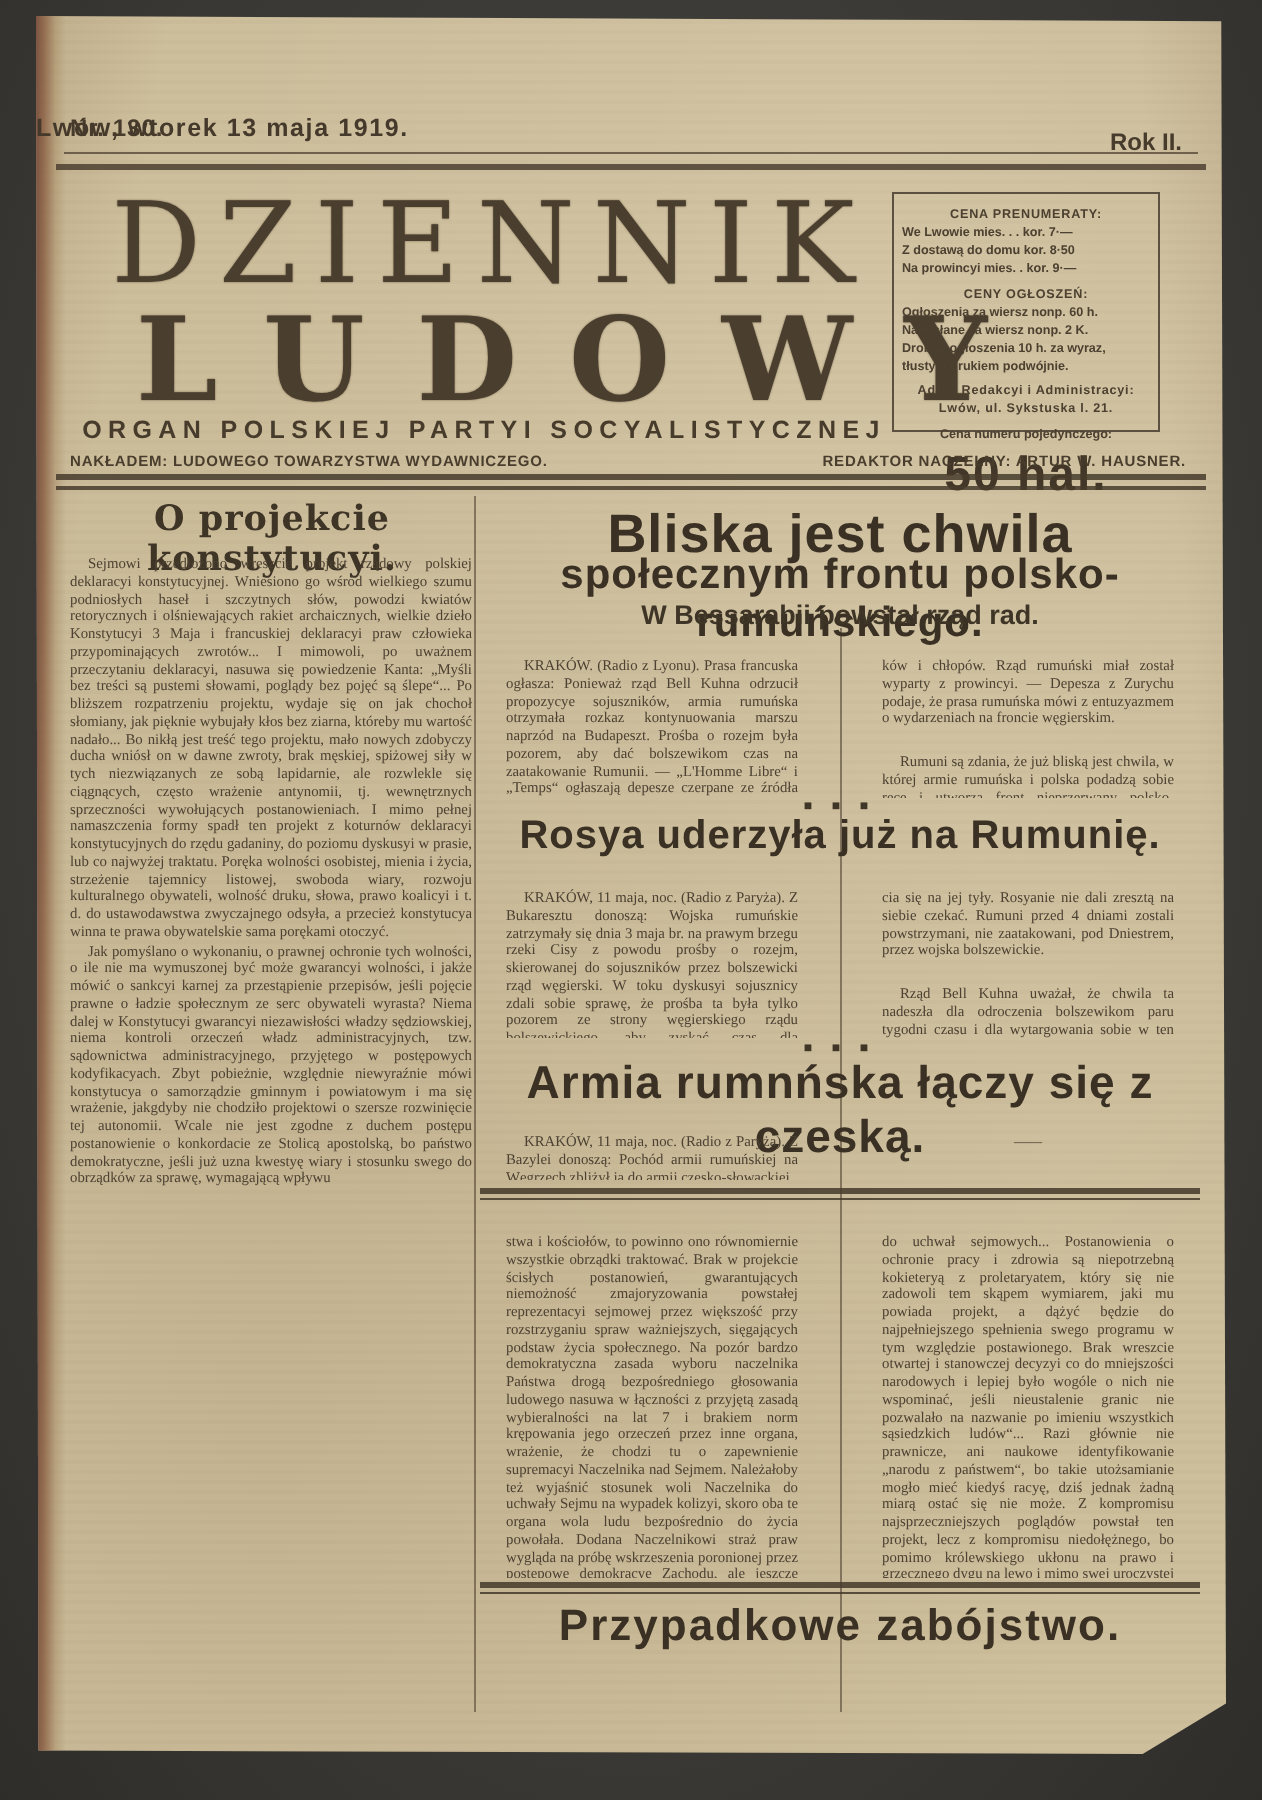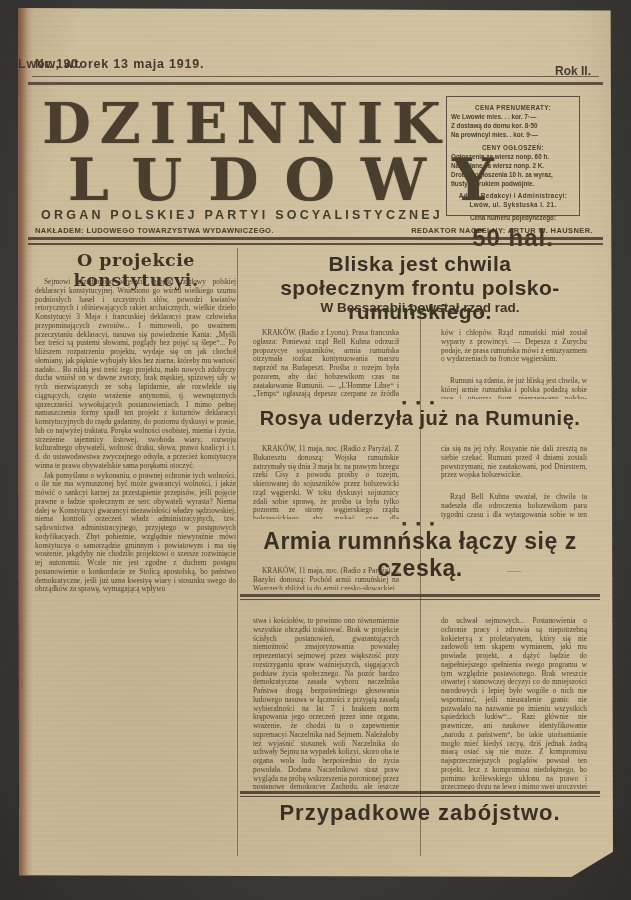--- a/index.html
+++ b/index.html
@@ -27,21 +27,21 @@
 
   
   .hdr-issue{position:absolute;left:17px;top:49px;font:bold 12px "Liberation Sans",sans-serif;letter-spacing:.5px;color:#473b2c;}
   .hdr-date{position:absolute;left:0;right:0;top:49px;text-align:left;font:bold 12.5px "Liberation Sans",sans-serif;letter-spacing:.8px;color:#45392b;}
   .hdr-year{position:absolute;right:22px;top:56px;font:bold 12px "Liberation Sans",sans-serif;color:#473b2c;}
   .rule-thin{position:absolute;left:14px;right:14px;height:1px;background:#574a38;opacity:.8;}
   .rule-thick{position:absolute;left:10px;right:10px;height:3px;background:#4c4030;opacity:.85;}
 
   
   .mast-1{position:absolute;left:24px;top:82px;width:408px;text-align:center;
-    font-family:"DejaVu Serif",serif;font-weight:bold;font-size:56px;letter-spacing:9px;
+    font-family:"DejaVu Serif",serif;font-weight:normal;font-size:56px;letter-spacing:9px;
     color:#4a3e2e;text-shadow:0 0 1px rgba(70,55,35,.7);}
   .mast-2{position:absolute;left:24px;top:138px;width:408px;text-align:center;
     font-family:"DejaVu Serif",serif;font-weight:bold;font-size:58px;letter-spacing:26px;text-indent:26px;
     color:#4a3e2e;text-shadow:0 0 1px rgba(70,55,35,.7);}
   .mast-sub{position:absolute;left:14px;top:200px;width:420px;text-align:center;
     font:bold 12.5px "Liberation Sans",sans-serif;letter-spacing:3.2px;color:#473b2b;}
 
   
   .infobox{position:absolute;left:428px;top:88px;width:134px;height:120px;
     border:1px solid #5c5040;padding:3px 4px;text-align:center;
@@ -118,21 +118,21 @@
   <div class="leftcol-head">O projekcie konstytucyi.</div>
   <div class="leftcol-body">
     <p>Sejmowi przedłożono wreszcie projekt rządowy polskiej deklaracyi konstytucyjnej. Wniesiono go wśród wielkiego szumu podniosłych haseł i szczytnych słów, powodzi kwiatów retorycznych i olśniewających rakiet archaicznych, wielkie dzieło Konstytucyi 3 Maja i francuskiej deklaracyi praw człowieka przypominających zwrotów... I mimowoli, po uważnem przeczytaniu deklaracyi, nasuwa się powiedzenie Kanta: „Myśli bez treści są pustemi słowami, poglądy bez pojęć są ślepe“... Po bliższem rozpatrzeniu projektu, wydaje się on jak chochoł słomiany, jak pięknie wybujały kłos bez ziarna, któreby mu wartość nadało... Bo nikłą jest treść tego projektu, mało nowych zdobyczy ducha wniósł on w dawne zwroty, brak męskiej, spiżowej siły w tych niezwiązanych ze sobą lapidarnie, ale rozwlekle się ciągnących, często wrażenie antynomii, tj. wewnętrznych sprzeczności wywołujących postanowieniach. I mimo pełnej namaszczenia formy spadł ten projekt z koturnów deklaracyi konstytucyjnych do rzędu gadaniny, do poziomu dyskusyi w prasie, lub co najwyżej traktatu. Poręka wolności osobistej, mienia i życia, strzeżenie tajemnicy listowej, swoboda wiary, rozwoju kulturalnego obywateli, wolność druku, słowa, prawo koalicyi i t. d. do ustawodawstwa zwyczajnego odsyła, a przecież konstytucya winna te prawa obywatelskie sama porękami otoczyć.</p>
     <p>Jak pomyślano o wykonaniu, o prawnej ochronie tych wolności, o ile nie ma wymuszonej być może gwarancyi wolności, i jakże mówić o sankcyi karnej za przestąpienie przepisów, jeśli pojęcie prawne o ładzie społecznym ze serc obywateli wyrasta? Niema dalej w Konstytucyi gwarancyi niezawisłości władzy sędziowskiej, niema kontroli orzeczeń władz administracyjnych, tzw. sądownictwa administracyjnego, przyjętego w postępowych kodyfikacyach. Zbyt pobieżnie, względnie niewyraźnie mówi konstytucya o samorządzie gminnym i powiatowym i ma się wrażenie, jakgdyby nie chodziło projektowi o szersze rozwinięcie tej autonomii. Wcale nie jest zgodne z duchem postępu postanowienie o konkordacie ze Stolicą apostolską, bo państwo demokratyczne, jeśli już uzna kwestyę wiary i stosunku swego do obrządków za sprawę, wymagającą wpływu</p>
   </div>
   <div class="vrule" style="left:219px;top:240px;height:608px;"></div>
 
   <div class="main">
     <div class="vrule" style="left:180px;top:70px;height:542px;"></div>
 
-    <div class="m-abs headline" style="top:8px;font-size:21px;">Bliska jest chwila</div>
+    <div class="m-abs headline" style="top:8px;font-size:27px;">Bliska jest chwila</div>
     <div class="m-abs headline" style="top:32px;font-size:21px;">społecznym frontu polsko-rumuńskiego.</div>
     <div class="m-abs subhead" style="top:56px;">W Bessarabii powstał rząd rad.</div>
 
     <div class="cols" style="top:72px;height:83px;">
       <div class="col-l">
         <p>KRAKÓW. (Radio z Lyonu). Prasa francuska ogłasza: Ponieważ rząd Bell Kuhna odrzucił propozycye sojuszników, armia rumuńska otrzymała rozkaz kontynuowania marszu naprzód na Budapeszt. Prośba o rozejm była pozorem, aby dać bolszewikom czas na zaatakowanie Rumunii. — „L'Homme Libre“ i „Temps“ ogłaszają depesze czerpane ze źródła bolszewickiego, że w Bessarabii utworzył się prowizoryczny rząd robotni-</p>
       </div>
       <div class="col-r">
         <p style="text-indent:0;">ków i chłopów. Rząd rumuński miał został wyparty z prowincyi. — Depesza z Zurychu podaje, że prasa rumuńska mówi z entuzyazmem o wydarzeniach na froncie węgierskim.</p>
         <p>Rumuni są zdania, że już bliską jest chwila, w której armie rumuńska i polska podadzą sobie ręce i utworzą front nieprzerwany polsko-rumuński przeciw bolszewizmowi czyto rosyjsko-ukraińskiemu, czy węgierskiemu.</p>

